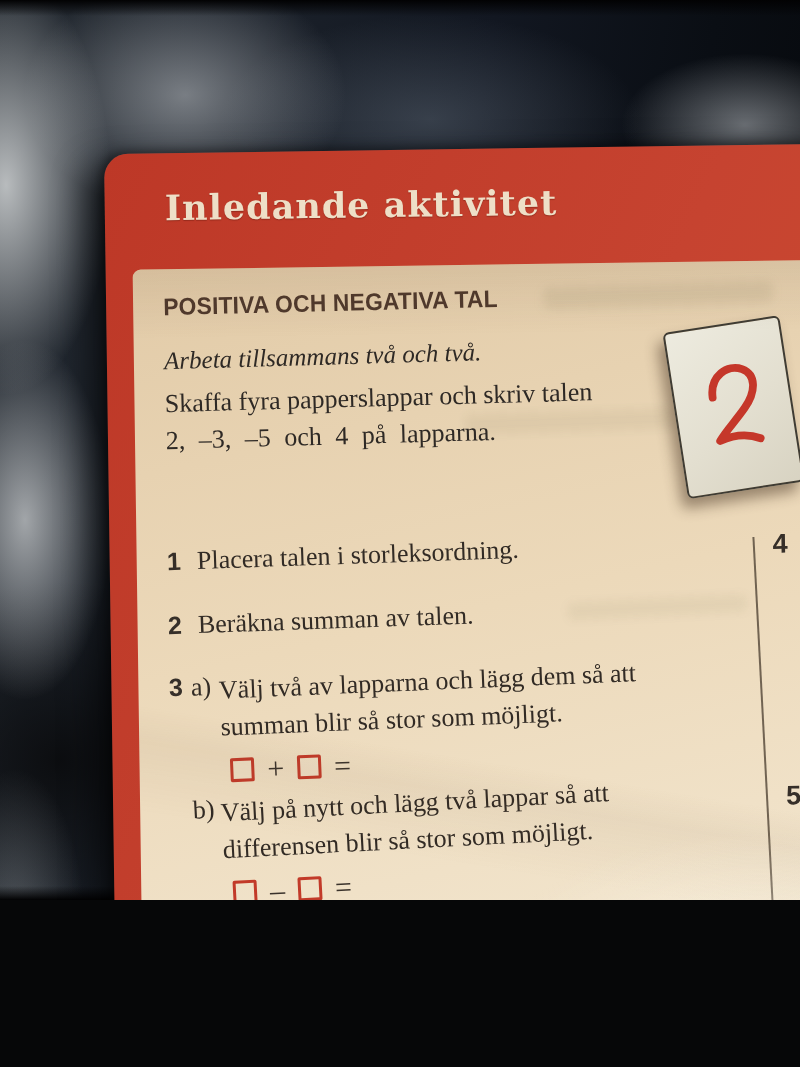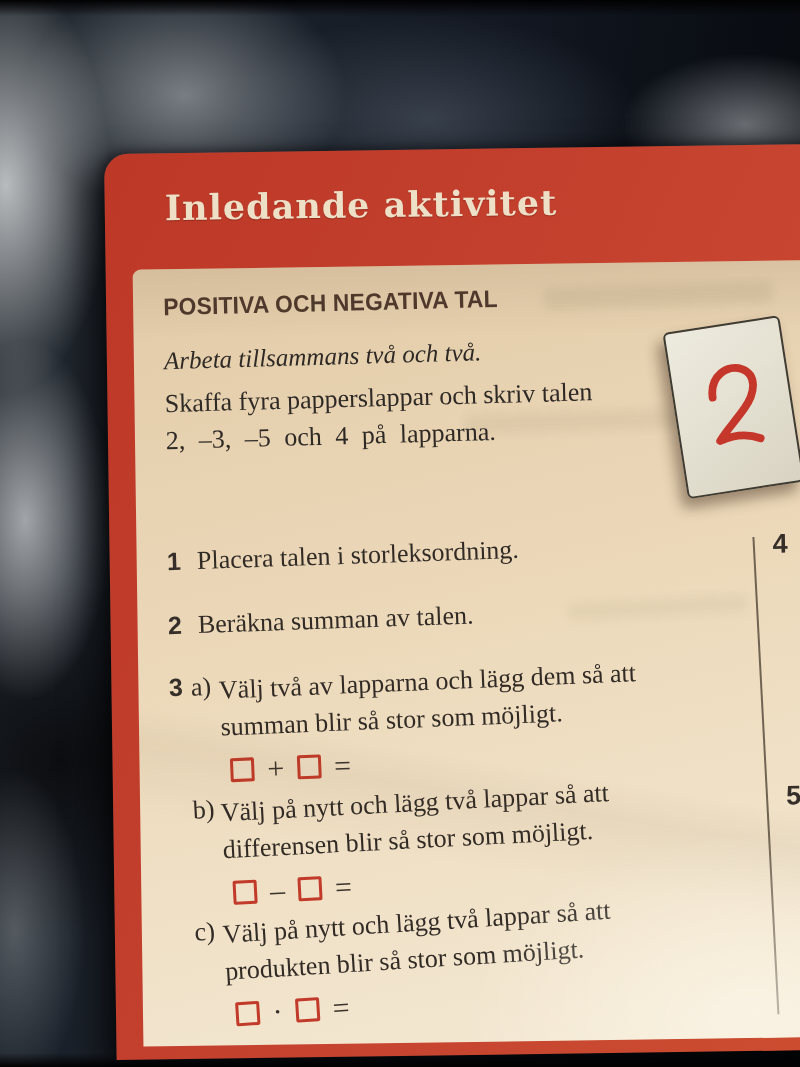--- a/index.html
+++ b/index.html
@@ -1,16 +1,16 @@
 <!DOCTYPE html>
 <html><head>
 <meta charset="utf-8">
 <style>
   html,body{margin:0;padding:0;background:#060708;}
-  .screen{position:relative;width:800px;height:1067px;overflow:hidden;
+  .screen{position:relative;width:800px;height:900px;overflow:hidden;
           background:#060708;font-family:"Liberation Serif",serif;}
 
   
   .photo-bg{position:absolute;inset:0;
     background:
       radial-gradient(ellipse 150px 300px at 6px 185px,  rgba(210,213,214,.85), rgba(210,213,214,0) 70%),
       radial-gradient(ellipse 230px 170px at 185px 95px, rgba(196,200,204,.55), rgba(196,200,204,0) 70%),
       radial-gradient(ellipse 120px 250px at 25px 520px, rgba(205,208,210,.75), rgba(205,208,210,0) 72%),
       radial-gradient(ellipse 100px 230px at 15px 930px, rgba(150,156,160,.45), rgba(150,156,160,0) 70%),
       radial-gradient(ellipse 300px 150px at 430px 120px,rgba(110,122,136,.40), rgba(110,122,136,0) 70%),

